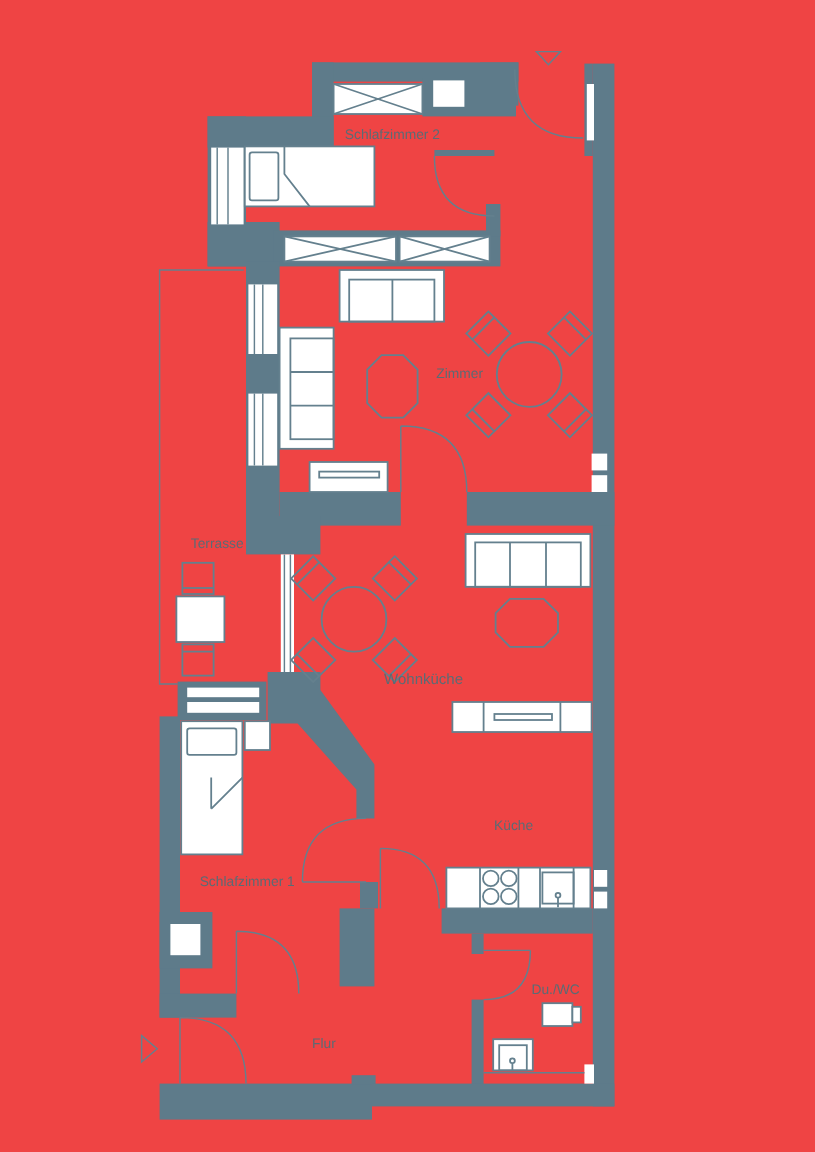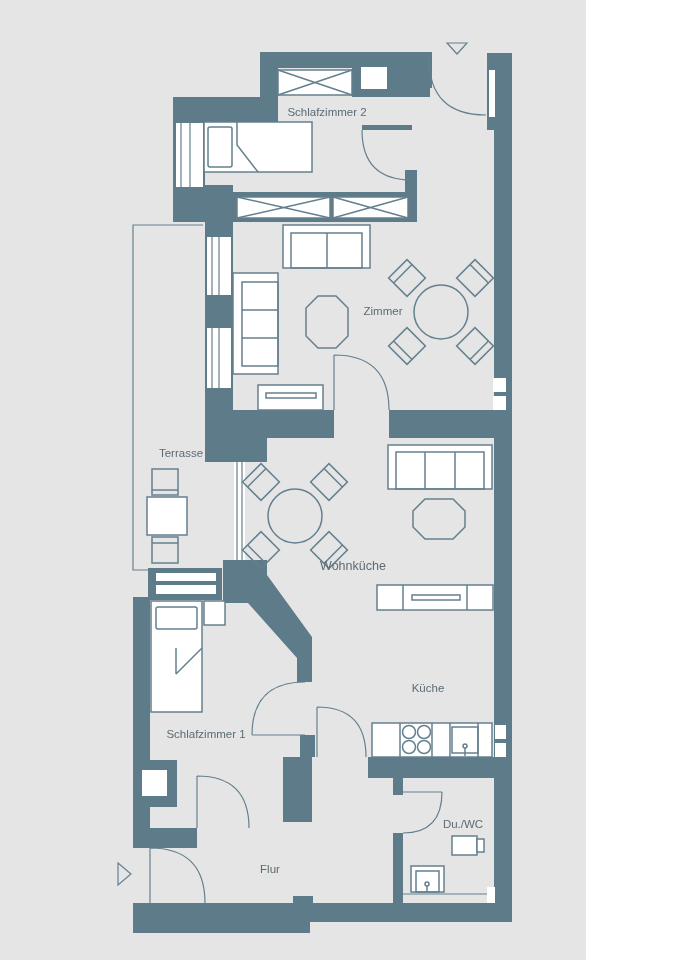--- a/index.html
+++ b/index.html
@@ -1,16 +1,16 @@
 <!DOCTYPE html>
 <html><head>
 <meta charset="utf-8">
 <style>
   html,body{margin:0;padding:0;background:#ffffff;}
-  .stage{width:586px;height:960px;position:relative;background:#e5e5e5;overflow:hidden;
+  .stage{width:679px;height:960px;position:relative;background:#ef4444;overflow:hidden;
          font-family:"Liberation Sans",sans-serif;}
   svg text{font-family:"Liberation Sans",sans-serif;fill:#5C6B74;}
   .wall{fill:#5E7B8A;stroke:none;}
   .hole{fill:#ffffff;stroke:none;}
   .line{fill:none;stroke:#64808E;stroke-width:1.5;}
   .linew{fill:#ffffff;stroke:#64808E;stroke-width:1.5;}
   .thin{fill:none;stroke:#64808E;stroke-width:1.2;}
   .lbl{font-size:11.5px;}
   .lblbig{font-size:12.5px;}
 </style>

